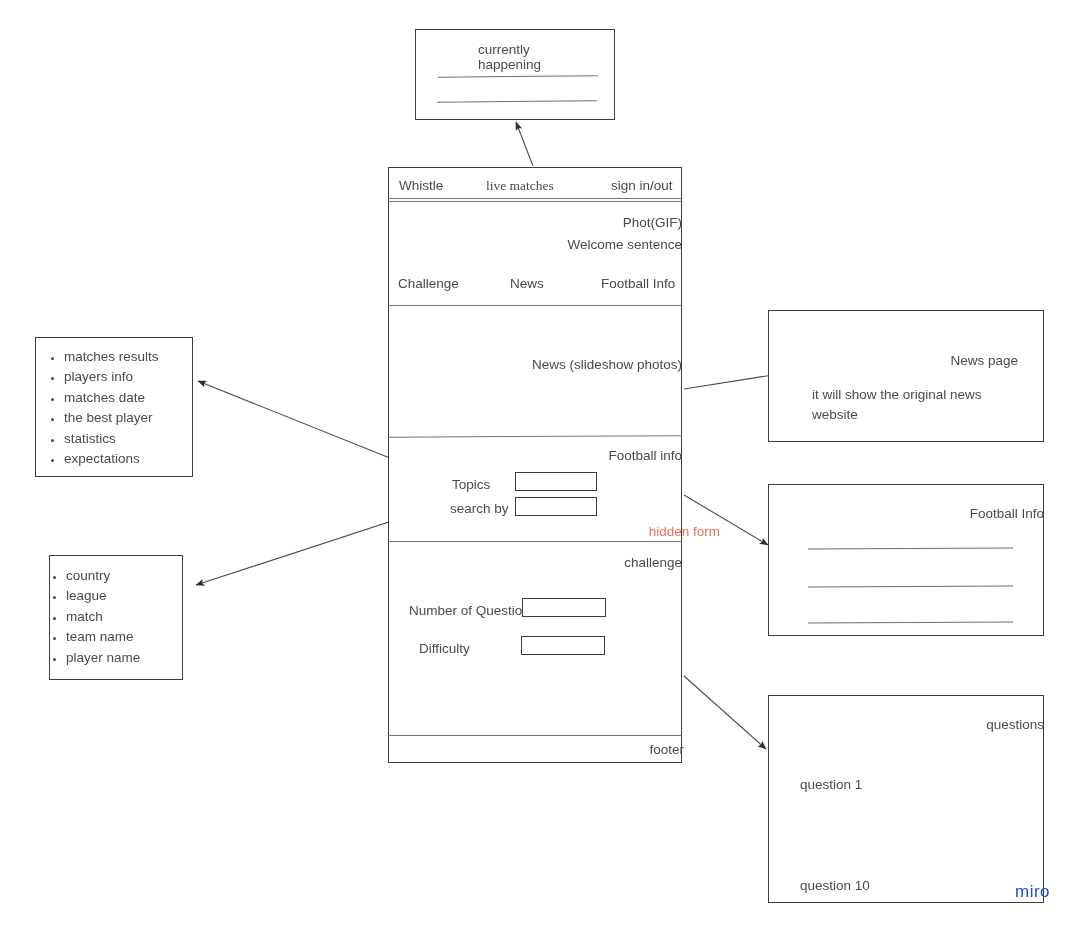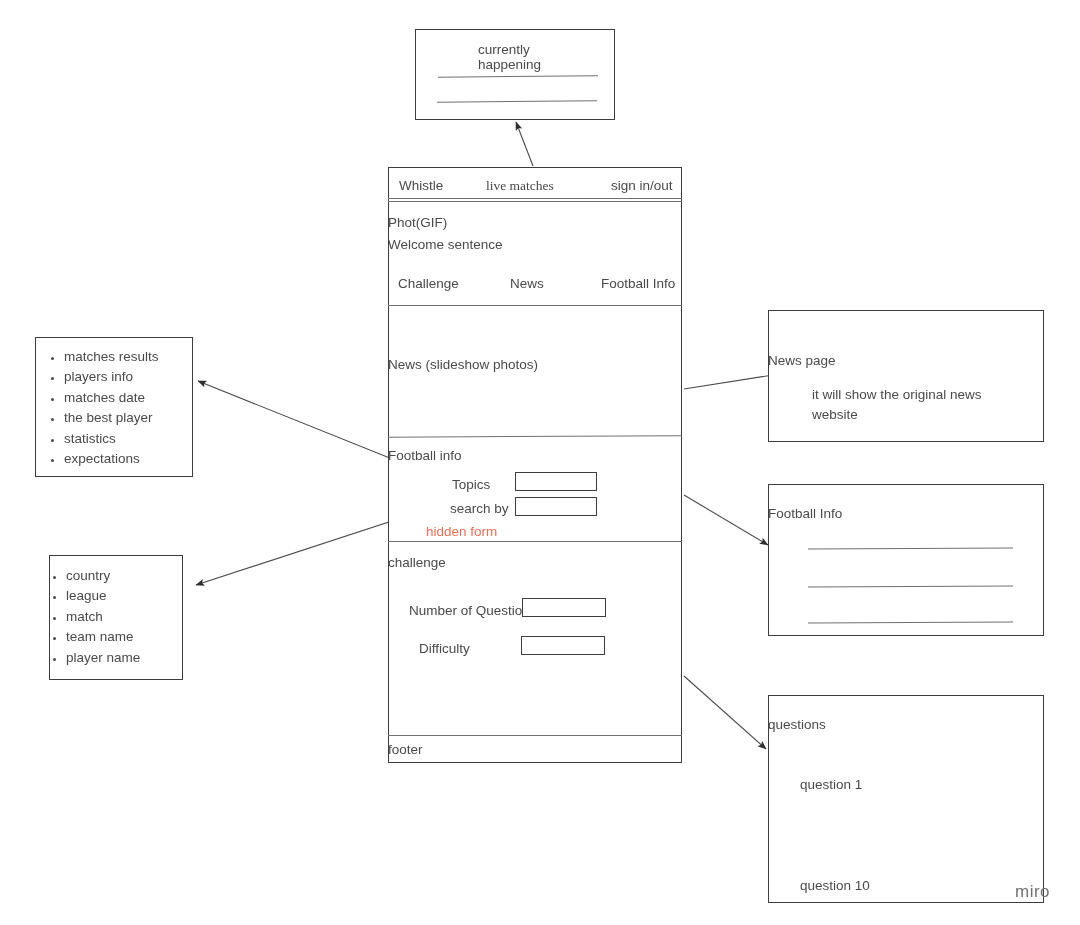--- a/index.html
+++ b/index.html
@@ -36,21 +36,21 @@
     position: absolute;
     font-size: 13.5px;
     color: #4a4a4a;
     line-height: 1.45;
     white-space: normal;
   }
   .ctr {
     position: absolute;
     font-size: 13.5px;
     color: #4a4a4a;
-    text-align: left;
+    text-align: right;
     white-space: nowrap;
   }
   .rule {
     position: absolute;
     height: 0;
     border-top: 1px solid #6f6f6f;
   }
   .sep {
     position: absolute;
     height: 0;
@@ -80,21 +80,21 @@
     height: 925px;
     pointer-events: none;
   }
   .hidden-form {
     color: #e8705a;
     padding-left: 38px;
   }
   .watermark {
     position: absolute;
     font-size: 17px;
-    color: #737373;
+    color: #1d4ed8;
     letter-spacing: 0.5px;
   }
 </style>
 </head>
 <body>
 
 <div id="canvas">
 
   <svg class="links" viewBox="0 0 1080 925">
     <defs>

